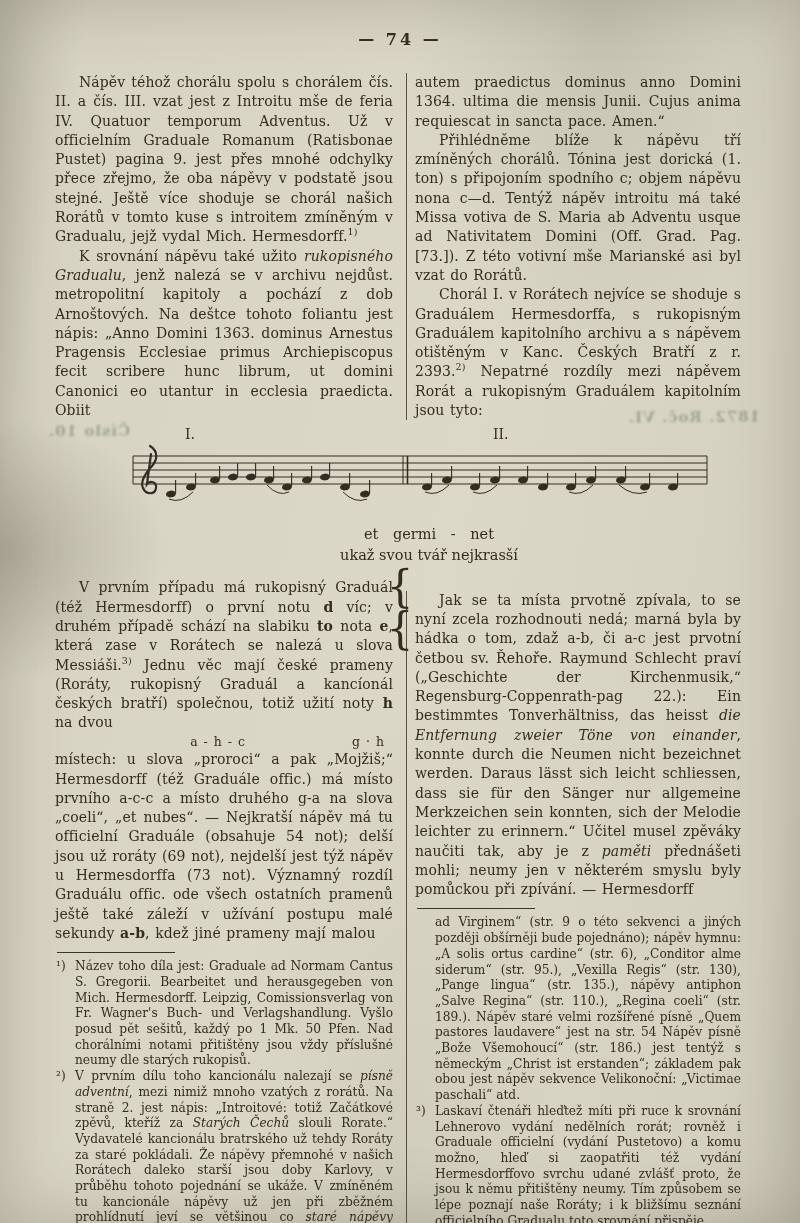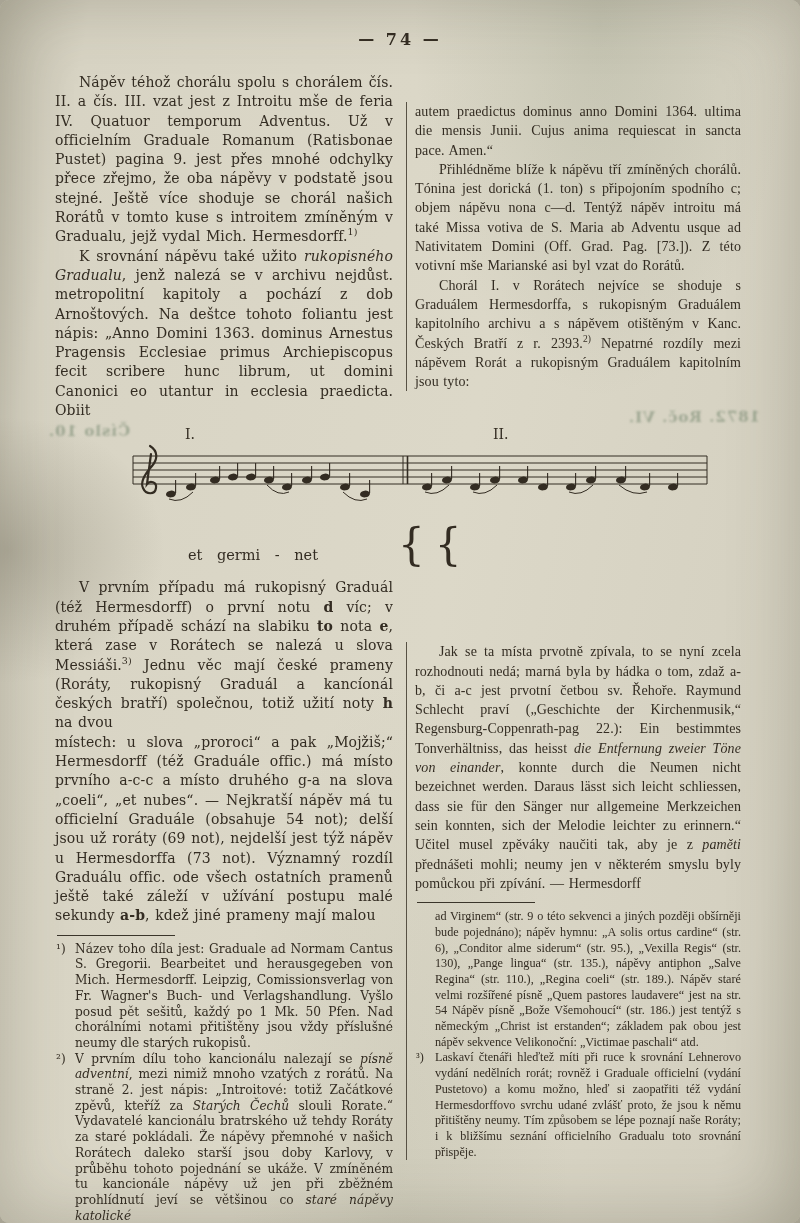--- a/index.html
+++ b/index.html
@@ -3,45 +3,45 @@
 <meta charset="utf-8">
 <style>
   html,body{margin:0;padding:0;}
   body{width:800px;height:1223px;background:#a8a494;font-family:"DejaVu Serif",serif;}
   .scan{position:relative;width:800px;height:1223px;overflow:hidden;color:#332c22;
     background:
       radial-gradient(ellipse at 75% 2%, rgba(120,130,105,0.22), transparent 22%),
       radial-gradient(ellipse at 1% 45%, rgba(85,80,62,0.28), transparent 14%),
       radial-gradient(ellipse at 50% 96%, rgba(130,135,110,0.12), transparent 30%),
       linear-gradient(100deg,#c3bfae 0%,#d8d4c4 9%,#dcd8c8 54%,#d4d0c0 91%,#c9c5b4 100%);
-    box-shadow:inset 0 0 70px rgba(70,64,48,.28);border-radius:9px;}
+    box-shadow:inset 0 0 70px rgba(70,64,48,.28);}
   .content{position:absolute;left:55px;top:30px;width:690px;}
   .pgnum{text-align:center;font-size:16px;font-weight:bold;letter-spacing:3px;margin-bottom:24px;}
   .cols{display:flex;align-items:center;}
   .col-l{width:338px;}
-  .col-r{width:326px;margin-left:13px;border-left:1px solid #575144;padding-left:8px;font-family:Liberation Serif, serif;}
+  .col-r{width:326px;margin-left:13px;border-left:1px solid #575144;padding-left:8px;}
   .para{margin:0;text-align:justify;font-size:14px;line-height:19.3px;letter-spacing:.1px;word-spacing:1px;}
   .indent{text-indent:24px;}
   .it{font-style:italic;}
   .bd{font-weight:bold;}
   .sup{font-size:9.5px;vertical-align:super;line-height:0;}
   .anno-line{display:flex;justify-content:space-between;padding-left:40%;padding-right:8px;
     font-size:12.5px;line-height:17.5px;letter-spacing:1px;}
   
   .music{position:relative;margin:8px 0 4px;height:146px;}
   .mlabel{position:absolute;top:-2px;font-size:14px;}
   .ml1{left:130px;} .ml2{left:438px;}
   .music svg{position:absolute;left:0;top:14px;}
   .staffline,.barline{stroke:#332c22;stroke-width:1;}
   .barline2{stroke:#332c22;stroke-width:1.6;}
   .nh{fill:#332c22;}
   .stem{stroke:#332c22;stroke-width:1.1;}
   .slur{fill:none;stroke:#332c22;stroke-width:1;}
   .clef{fill:none;stroke:#332c22;stroke-width:2.2;stroke-linecap:round;}
-  .lyrics{position:absolute;left:0;top:96px;width:690px;display:flex;align-items:flex-end;}
+  .lyrics{position:absolute;left:0;top:96px;width:690px;display:flex;align-items:center;flex-direction:column;}
   .lyr-b1{width:280px;margin-left:58px;text-align:center;}
   .lyr-b2{width:305px;text-align:center;}
   .lyr-line{font-size:14.5px;line-height:21px;}
   .spread{word-spacing:10px;}
   .spread2{word-spacing:5px;}
   .brace{font-size:42px;line-height:42px;margin:0 5px;transform:scaleY(1.05);}
   
   .fnsep{border:none;border-top:1.6px solid #3a352a;width:118px;margin:9px 0 6px 2px;}
   .fn{position:relative;padding-left:20px;margin:0;text-align:justify;font-size:12.2px;line-height:15.7px;}
   .fn-m{position:absolute;left:1px;top:0;}
@@ -140,29 +140,34 @@
             <line x1="622.6" y1="44" x2="622.6" y2="31" class="stem"></line>
             <path d="M370 50 Q 382 55 394 43" class="slur"></path>
             <path d="M418 50 Q 430 55 442 43" class="slur"></path>
             <path d="M514 50 Q 526 55 538 43" class="slur"></path>
             <path d="M564 43 Q 578 55 592 50" class="slur"></path>
           </g>
       </svg>
       <div class="lyrics">
         <div class="lyr-b1">
           <div class="lyr-line spread">et germi - net</div>
+          <div class="lyr-line">ukaž svou tvář nejkrasší</div>
         </div>
         <div class="brace">{</div>
         <div class="brace">{</div>
       </div>
     </div>
 
     <div class="cols">
       <div class="col-l">
         <p class="para indent"><span>V prvním případu má rukopisný Graduál (též Hermesdorff) o první notu </span><span class="bd">d</span><span> víc; v druhém případě schází na slabiku </span><span class="bd">to</span><span> nota </span><span class="bd">e</span><span>, která zase v Rorátech se nalezá u slova Messiáši.</span><span class="sup">3)</span><span> Jednu věc mají české prameny (Roráty, rukopisný Graduál a kancíonál českých bratří) společnou, totiž užití noty </span><span class="bd">h</span><span> na dvou</span></p>
+        <div class="anno-line">
+          <span>a - h - c</span>
+          <span>g · h</span>
+        </div>
         <p class="para"><span>místech: u slova „proroci“ a pak „Mojžiš;“ Hermesdorff (též Graduále offic.) má místo prvního a-c-c a místo druhého g-a na slova „coeli“, „et nubes“. — Nejkratší nápěv má tu officielní Graduále (obsahuje 54 not); delší jsou už roráty (69 not), nejdelší jest týž nápěv u Hermesdorffa (73 not). Významný rozdíl Graduálu offic. ode všech ostatních pramenů ještě také záleží v užívání postupu malé sekundy </span><span class="bd">a-b</span><span>, kdež jiné prameny mají malou</span></p>
         <hr class="fnsep">
         <p class="fn">
           <span class="fn-m">¹)</span>
           <span><span>Název toho díla jest: Graduale ad Normam Cantus S. Gregorii. Bearbeitet und herausgegeben von Mich. Hermesdorff. Leipzig, Comissionsverlag von Fr. Wagner's Buch- und Verlagshandlung. Vyšlo posud pět sešitů, každý po 1 Mk. 50 Pfen. Nad chorálními notami přitištěny jsou vždy příslušné neumy dle starých rukopisů.</span></span>
         </p>
         <p class="fn">
           <span class="fn-m">²)</span>
           <span><span>V prvním dílu toho kancionálu nalezají se </span><span class="it">písně adventní</span><span>, mezi nimiž mnoho vzatých z rorátů. Na straně 2. jest nápis: „Introitové: totiž Začátkové zpěvů, kteříž za </span><span class="it">Starých Čechů</span><span> slouli Rorate.“ Vydavatelé kancionálu bratrského už tehdy Roráty za staré pokládali. Že nápěvy přemnohé v našich Rorátech daleko starší jsou doby Karlovy, v průběhu tohoto pojednání se ukáže. V zmíněném tu kancionále nápěvy už jen při zběžném prohlídnutí jeví se většinou co </span><span class="it">staré nápěvy katolické</span></span>
         </p>

